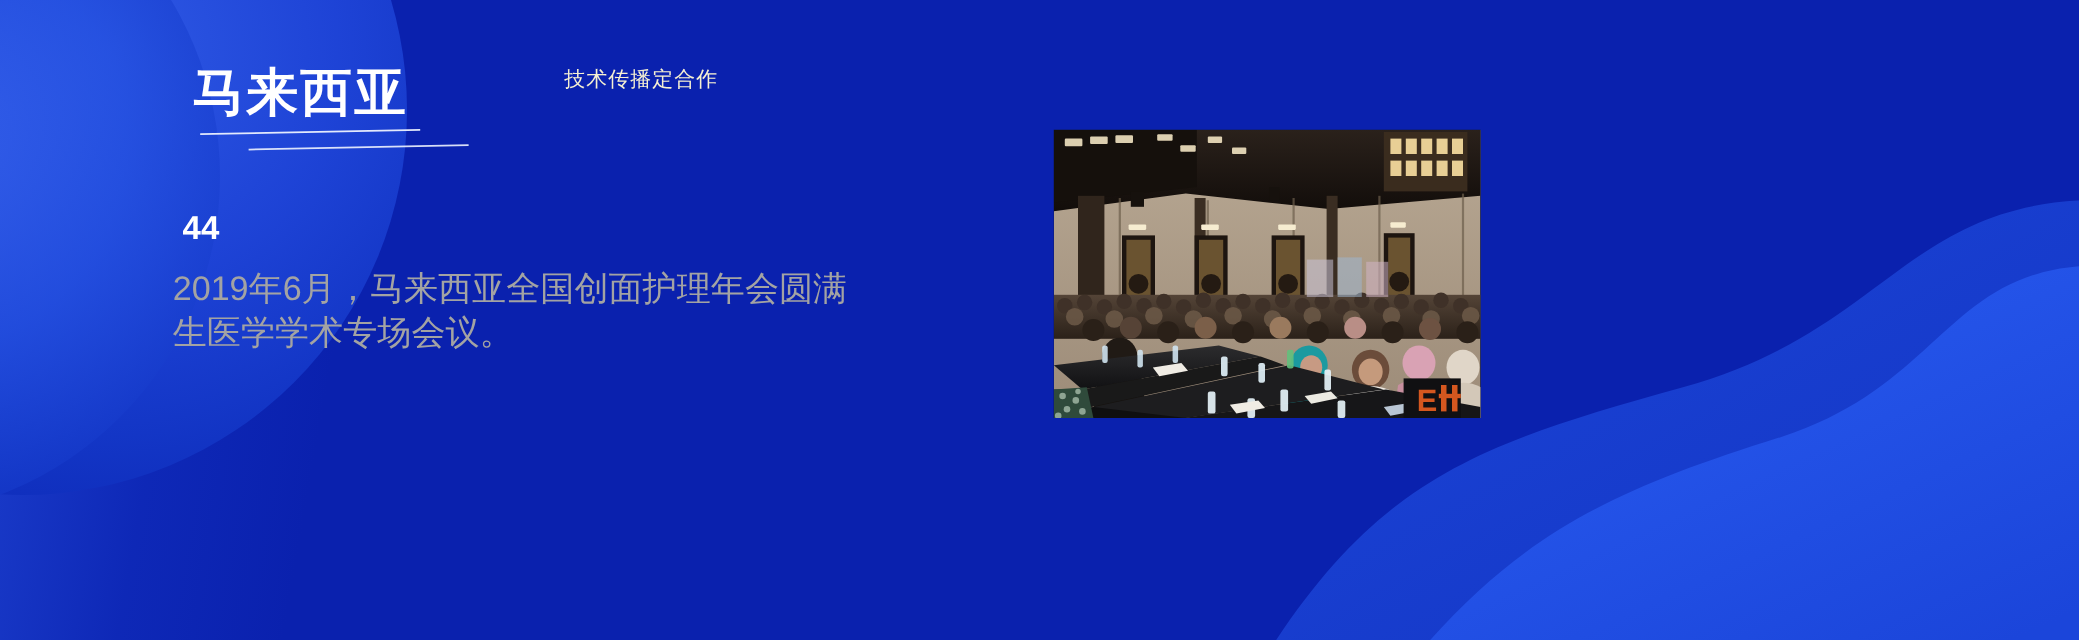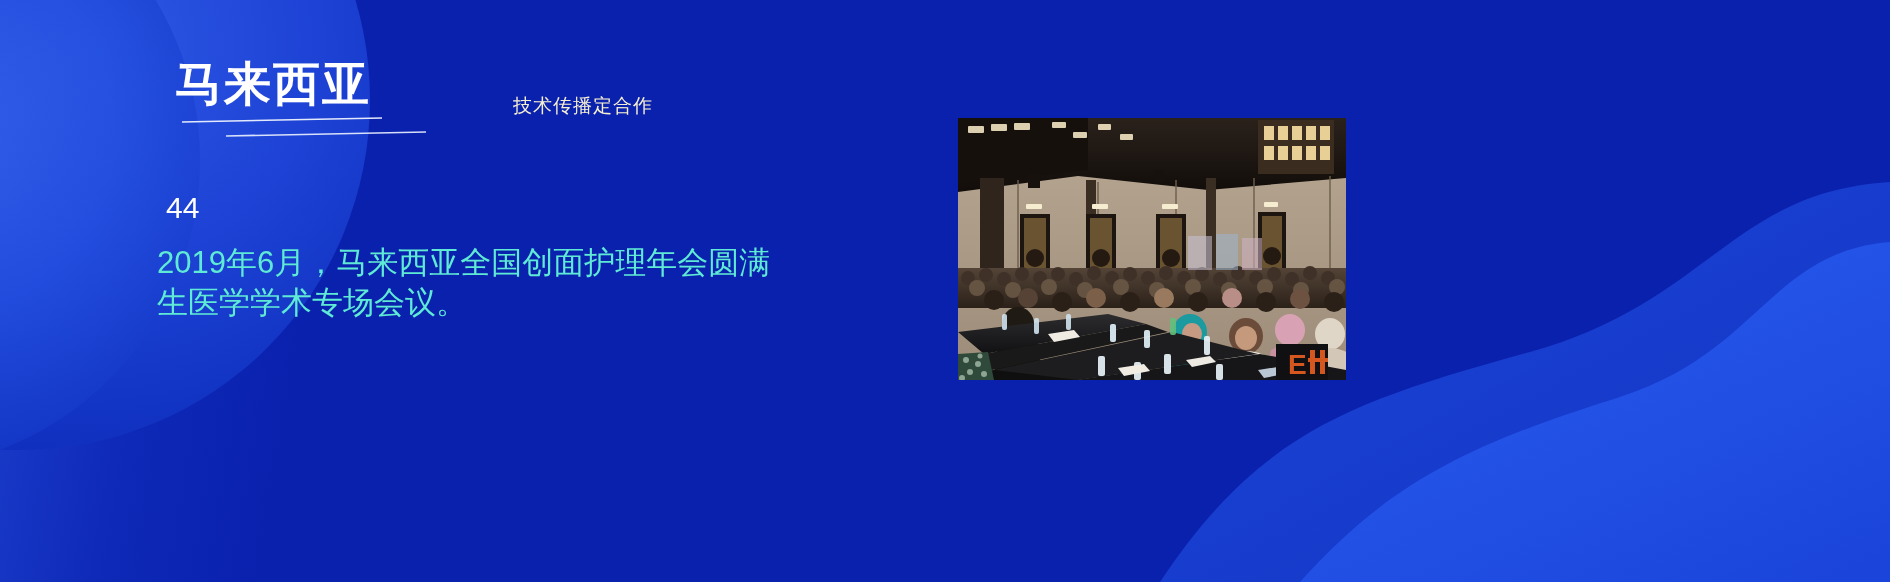--- a/index.html
+++ b/index.html
@@ -35,32 +35,32 @@
   .title{
     position:absolute;left:175px;top:60px;
     font-size:47px;font-weight:bold;letter-spacing:2px;
     color:#ffffff;line-height:1;white-space:nowrap;
   }
   .title-rules{position:absolute;left:168px;top:112px;width:260px;height:30px;}
 
   .subtitle{
     position:absolute;left:468px;top:60px;width:230px;
     text-align:center;color:#f6f0d2;
-    font-size:19px;line-height:26px;letter-spacing:1px;margin-top:33px;
+    font-size:19px;line-height:26px;letter-spacing:1px;
   }
 
   
   .item-number{
     position:absolute;left:166px;top:193px;
-    font-size:30px;font-weight:normal;color:#ffffff;line-height:1;
+    font-size:30px;font-weight:bold;color:#ffffff;line-height:1;
     letter-spacing:0px;
   }
   .body-text{
     position:absolute;left:157px;top:243px;width:650px;
-    color:#5eead4;font-size:31px;line-height:40px;letter-spacing:0px;
+    color:#a3a3a3;font-size:31px;line-height:40px;letter-spacing:0px;
   }
   .body-text .ln{display:block;white-space:nowrap;}
 
   
   .photo{
     position:absolute;left:958px;top:118px;width:388px;height:262px;
     overflow:hidden;background:#120f0d;
   }
   .photo svg{display:block;width:100%;height:100%;}
 </style>

